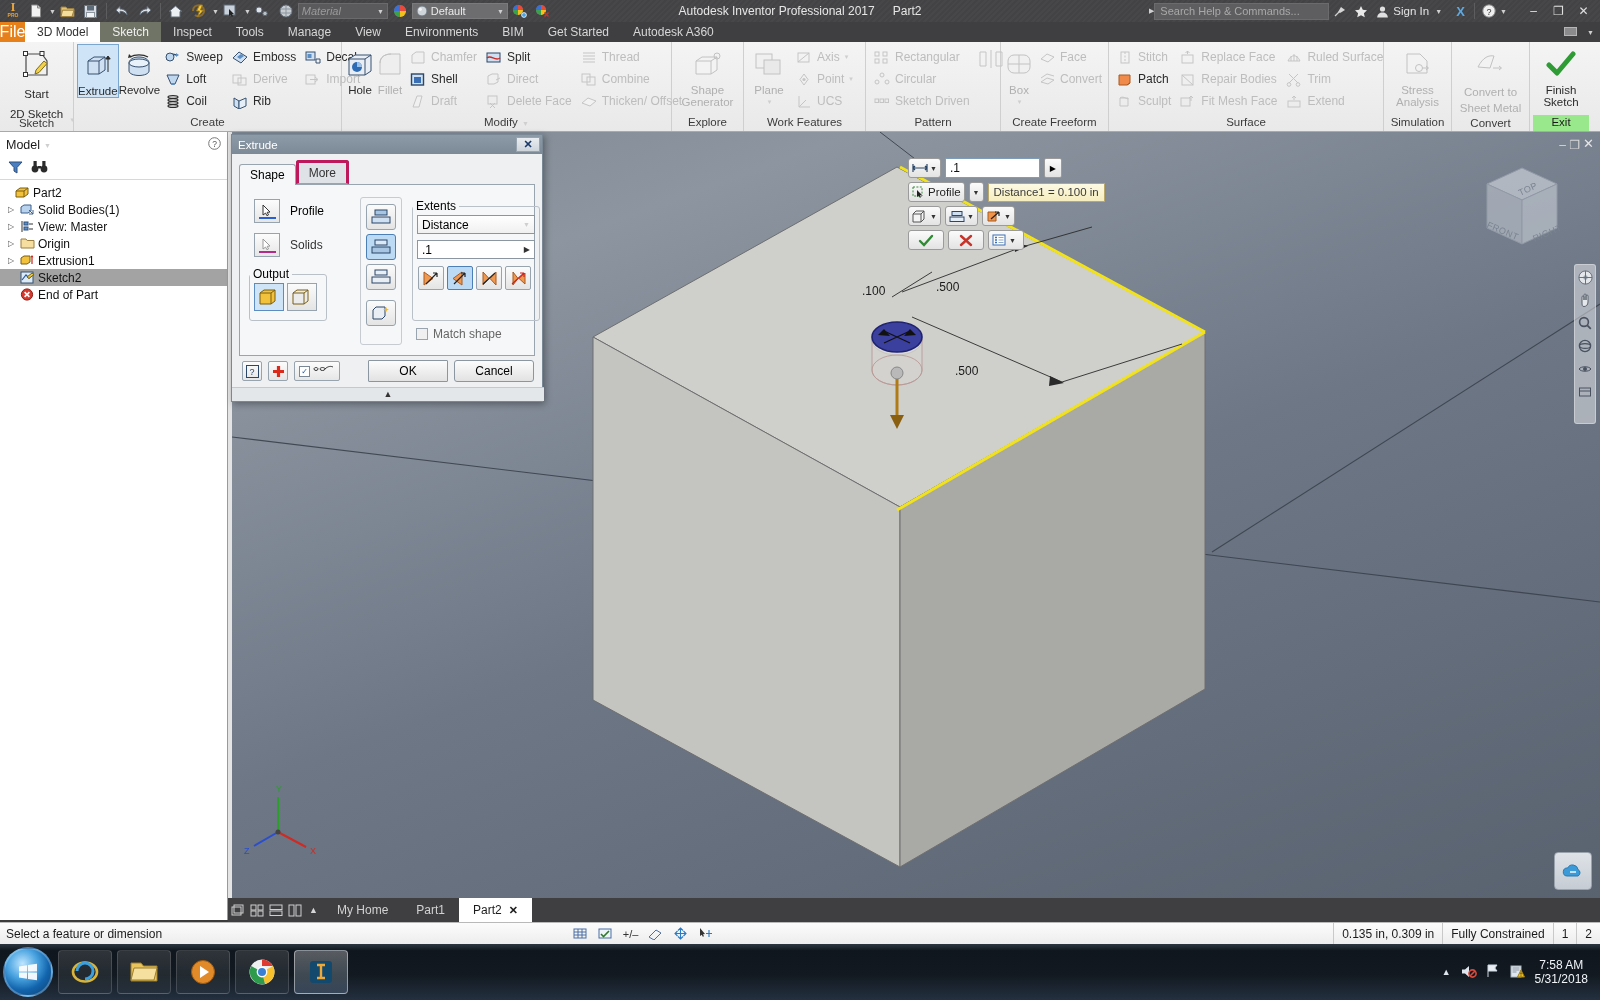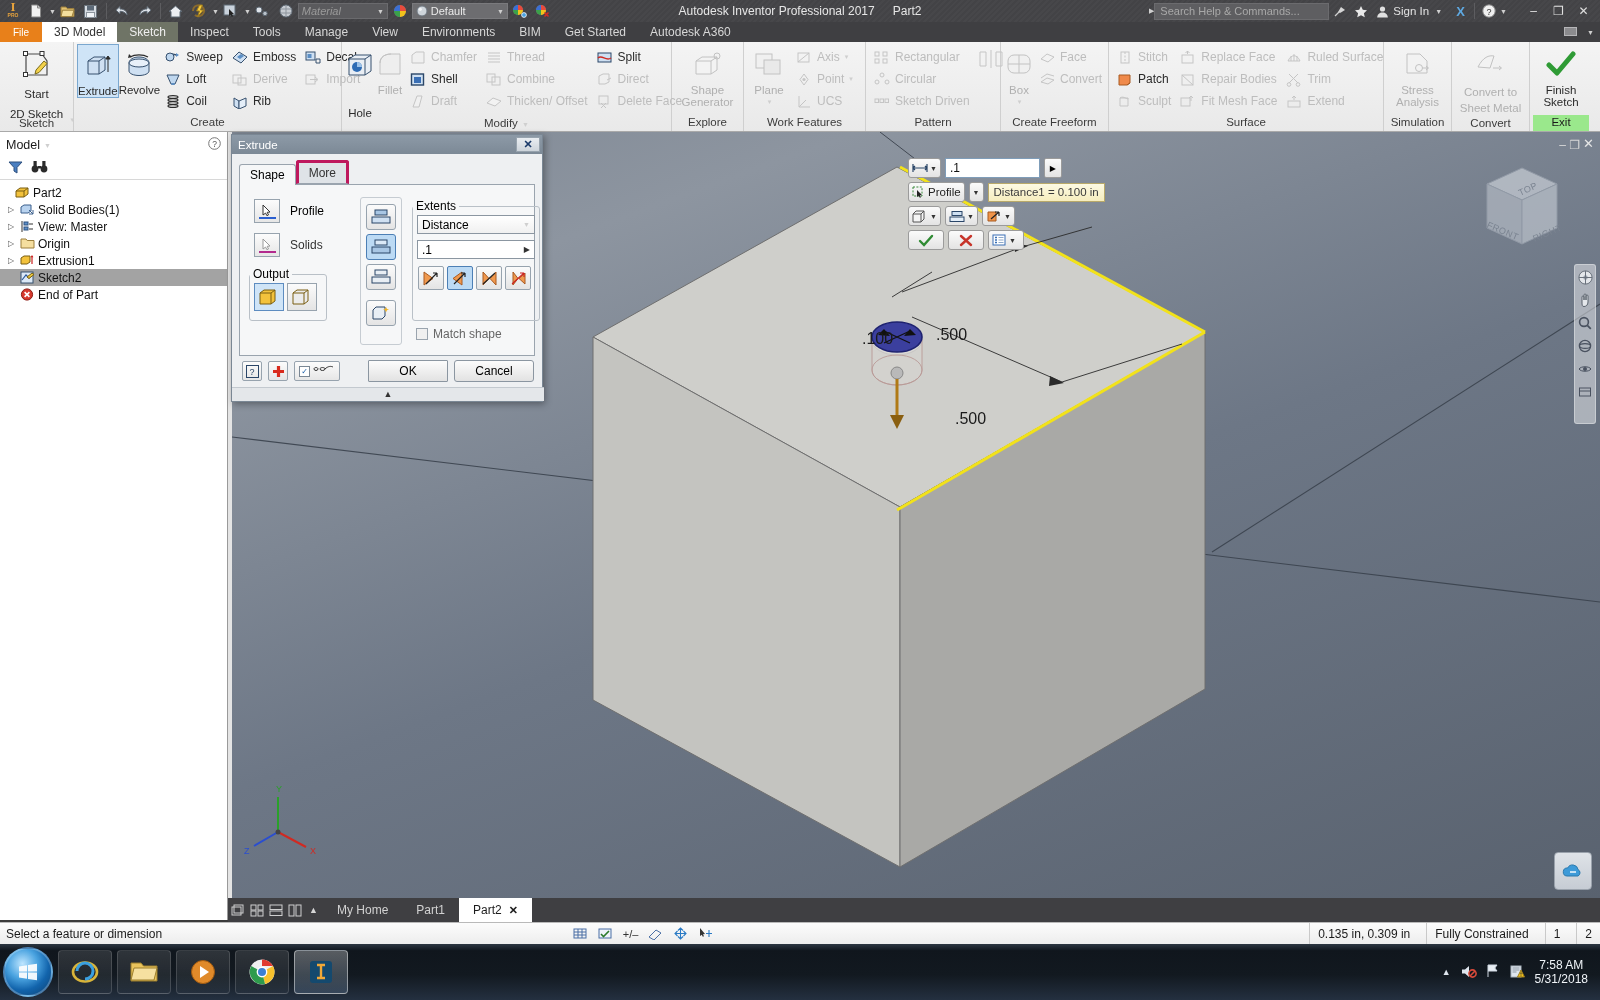--- a/index.html
+++ b/index.html
@@ -50,21 +50,21 @@
   .tr-icon { width:21px; height:20px; display:flex; align-items:center; justify-content:center; color:#dcdcdc; }
   .signin { color:#e2e2e2; font-size:11.5px; display:flex; align-items:center; gap:4px; padding:0 5px; }
   .wbtn { width:25px; height:20px; display:flex; align-items:center; justify-content:center; color:#e0e0e0; font-size:12px; }
 
   
   .menubar {
     position:absolute; left:0; top:22px; width:1600px; height:20px;
     background:#3f3f42; display:flex; align-items:stretch;
   }
   .mfile {
-    background:#e8801a; color:#fff; font-size:10px; width:42px;
+    background:#e8801a; color:#fff; font-size:16px; width:25px;
     display:flex; align-items:center; justify-content:center; font-weight:normal;
   }
   .mtab { padding:0 12px; display:flex; align-items:center; color:#d7d7d7; font-size:12px; white-space:nowrap; }
   .mtab.active { background:#fff; color:#333; }
   .mtab.ctx { background:#6f7466; color:#f0f0f0; }
   .menu-right { margin-left:auto; display:flex; align-items:center; padding-right:6px; gap:6px; }
 
   
   .ribbon {
     position:absolute; left:0; top:42px; width:1600px; height:90px;
@@ -127,21 +127,21 @@
   }
   .mspin { width:18px; height:20px; background:linear-gradient(#fbfbfb,#e3e3e3); border:1px solid #9b9b9b;
            border-radius:2px; display:flex; align-items:center; justify-content:center; font-size:8px; }
   .mtip {
     height:19px; background:linear-gradient(#fdfae3,#f6edbe); border:1px solid #b8a96a;
     font-size:11.5px; color:#3a3a3a; padding:0 5px; display:flex; align-items:center; white-space:nowrap;
   }
   .dd { font-size:7px; color:#333; }
 
   
-  .dimtext { position:absolute; font-size:16px; color:#1a1a1a; font-family:"Liberation Sans",sans-serif;margin-top:46px; }
+  .dimtext { position:absolute; font-size:12px; color:#1a1a1a; font-family:"Liberation Sans",sans-serif; }
 
   
   .viewcube { position:absolute; right:28px; top:44px; width:92px; height:92px; }
   .vc-label { position:absolute; font-size:9px; color:#7b8491; letter-spacing:0.5px; }
 
   
   .navbar-r {
     position:absolute; right:4px; top:132px; width:22px; height:160px;
     background:rgba(225,228,232,0.55); border:1px solid rgba(255,255,255,0.35); border-radius:3px;
     display:flex; flex-direction:column; align-items:center; padding-top:4px; gap:7px;
@@ -166,21 +166,21 @@
 
   
   .statusbar {
     position:absolute; left:0; top:922px; width:1600px; height:22px;
     background:linear-gradient(#fcfcfc,#ededed); border-top:1px solid #b9b9b9;
     display:flex; align-items:center; font-size:12px; color:#1a1a1a;
   }
   .sb-msg { padding-left:6px; }
   .sb-mid { margin-left:410px; display:flex; align-items:center; gap:8px; }
   .sb-ic { width:17px; height:16px; display:flex; align-items:center; justify-content:center; }
-  .sb-right { margin-left:auto; display:flex; align-items:stretch; height:22px;gap:8px; }
+  .sb-right { margin-left:auto; display:flex; align-items:stretch; height:22px; }
   .sb-cell { display:flex; align-items:center; padding:0 8px; border-left:1px solid #c9c9c9; }
 
   
   .taskbar {
     position:absolute; left:0; top:944px; width:1600px; height:56px;
     background:linear-gradient(#2d3742 0%, #10161d 12%, #121920 55%, #243040 100%);
     display:flex; align-items:center;
   }
   .startorb {
     width:50px; height:50px; margin-left:3px; border-radius:50%;
@@ -509,21 +509,21 @@
               </span>
             <span>Import</span>
           </div>
         </div>
       </div>
       <div class="panel-title">Create</div>
     </div>
 
     <div class="panel" style="width:330px;">
       <div class="panel-body">
-        <div class="bigbtn" style="width:40px;gap:23px;">
+        <div class="bigbtn" style="width:40px;">
           <div class="bigico">
             <svg width="30" height="30" viewBox="0 0 30 30">
               <path d="M4 9l6-4h16v16l-6 4H4z" fill="#e9eef4" stroke="#36506e"></path>
               <path d="M4 9h16v16M20 9l6-4" fill="none" stroke="#36506e"></path>
               <circle cx="12" cy="17" r="5" fill="#2e6cb5"></circle>
               <path d="M12 12a5 5 0 0 1 5 5h-5z" fill="#9dc2e8"></path>
             </svg>
           </div>
           <div>Hole</div>
         </div>
@@ -557,20 +557,49 @@
           <div class="smbtn dis">
             <span class="smico">
                 <svg width="16" height="15" viewBox="0 0 16 15">
                   <path d="M3 13L7 2h5l-3 11z" fill="#f0f0f0" stroke="#c5c5c5"></path>
                 </svg>
               </span>
             <span>Draft</span>
           </div>
         </div>
         <div class="col">
+          <div class="smbtn">
+            <span class="smico">
+                <svg width="16" height="15" viewBox="0 0 16 15">
+                  <rect x="1" y="3" width="13" height="9" fill="#cfe0f2" stroke="#2a4668"></rect>
+                  <path d="M1 8c4-4 8 4 13 0" fill="none" stroke="#d02a22" stroke-width="1.4"></path>
+                </svg>
+              </span>
+            <span>Split</span>
+          </div>
+          <div class="smbtn dis">
+            <span class="smico">
+                <svg width="16" height="15" viewBox="0 0 16 15">
+                  <path d="M2 12V4l4-2h6v8l-4 2z" fill="none" stroke="#c5c5c5"></path>
+                  <path d="M10 8l4-2" stroke="#c5c5c5"></path>
+                </svg>
+              </span>
+            <span>Direct</span>
+          </div>
+          <div class="smbtn dis">
+            <span class="smico">
+                <svg width="16" height="15" viewBox="0 0 16 15">
+                  <rect x="2" y="2" width="9" height="8" fill="none" stroke="#c5c5c5"></rect>
+                  <path d="M4 9l5 5M9 9l-5 5" stroke="#c5c5c5"></path>
+                </svg>
+              </span>
+            <span>Delete Face</span>
+          </div>
+        </div>
+        <div class="col">
           <div class="smbtn dis">
             <span class="smico">
                 <svg width="16" height="15" viewBox="0 0 16 15">
                   <g stroke="#c5c5c5" fill="none">
                     <path d="M2 3h12M2 6h12M2 9h12M2 12h12"></path>
                   </g>
                 </svg>
               </span>
             <span>Thread</span>
           </div>
@@ -583,49 +612,20 @@
               </span>
             <span>Combine</span>
           </div>
           <div class="smbtn dis">
             <span class="smico">
                 <svg width="16" height="15" viewBox="0 0 16 15">
                   <path d="M1 9l6-5 8 3-6 5z" fill="#f2f2f2" stroke="#c5c5c5"></path>
                 </svg>
               </span>
             <span>Thicken/ Offset</span>
-          </div>
-        </div>
-        <div class="col">
-          <div class="smbtn">
-            <span class="smico">
-                <svg width="16" height="15" viewBox="0 0 16 15">
-                  <rect x="1" y="3" width="13" height="9" fill="#cfe0f2" stroke="#2a4668"></rect>
-                  <path d="M1 8c4-4 8 4 13 0" fill="none" stroke="#d02a22" stroke-width="1.4"></path>
-                </svg>
-              </span>
-            <span>Split</span>
-          </div>
-          <div class="smbtn dis">
-            <span class="smico">
-                <svg width="16" height="15" viewBox="0 0 16 15">
-                  <path d="M2 12V4l4-2h6v8l-4 2z" fill="none" stroke="#c5c5c5"></path>
-                  <path d="M10 8l4-2" stroke="#c5c5c5"></path>
-                </svg>
-              </span>
-            <span>Direct</span>
-          </div>
-          <div class="smbtn dis">
-            <span class="smico">
-                <svg width="16" height="15" viewBox="0 0 16 15">
-                  <rect x="2" y="2" width="9" height="8" fill="none" stroke="#c5c5c5"></rect>
-                  <path d="M4 9l5 5M9 9l-5 5" stroke="#c5c5c5"></path>
-                </svg>
-              </span>
-            <span>Delete Face</span>
           </div>
         </div>
       </div>
       <div class="panel-title">
         <span>Modify</span>
         <span class="carat"> ▼</span>
       </div>
     </div>
 
     <div class="panel" style="width:72px;">

